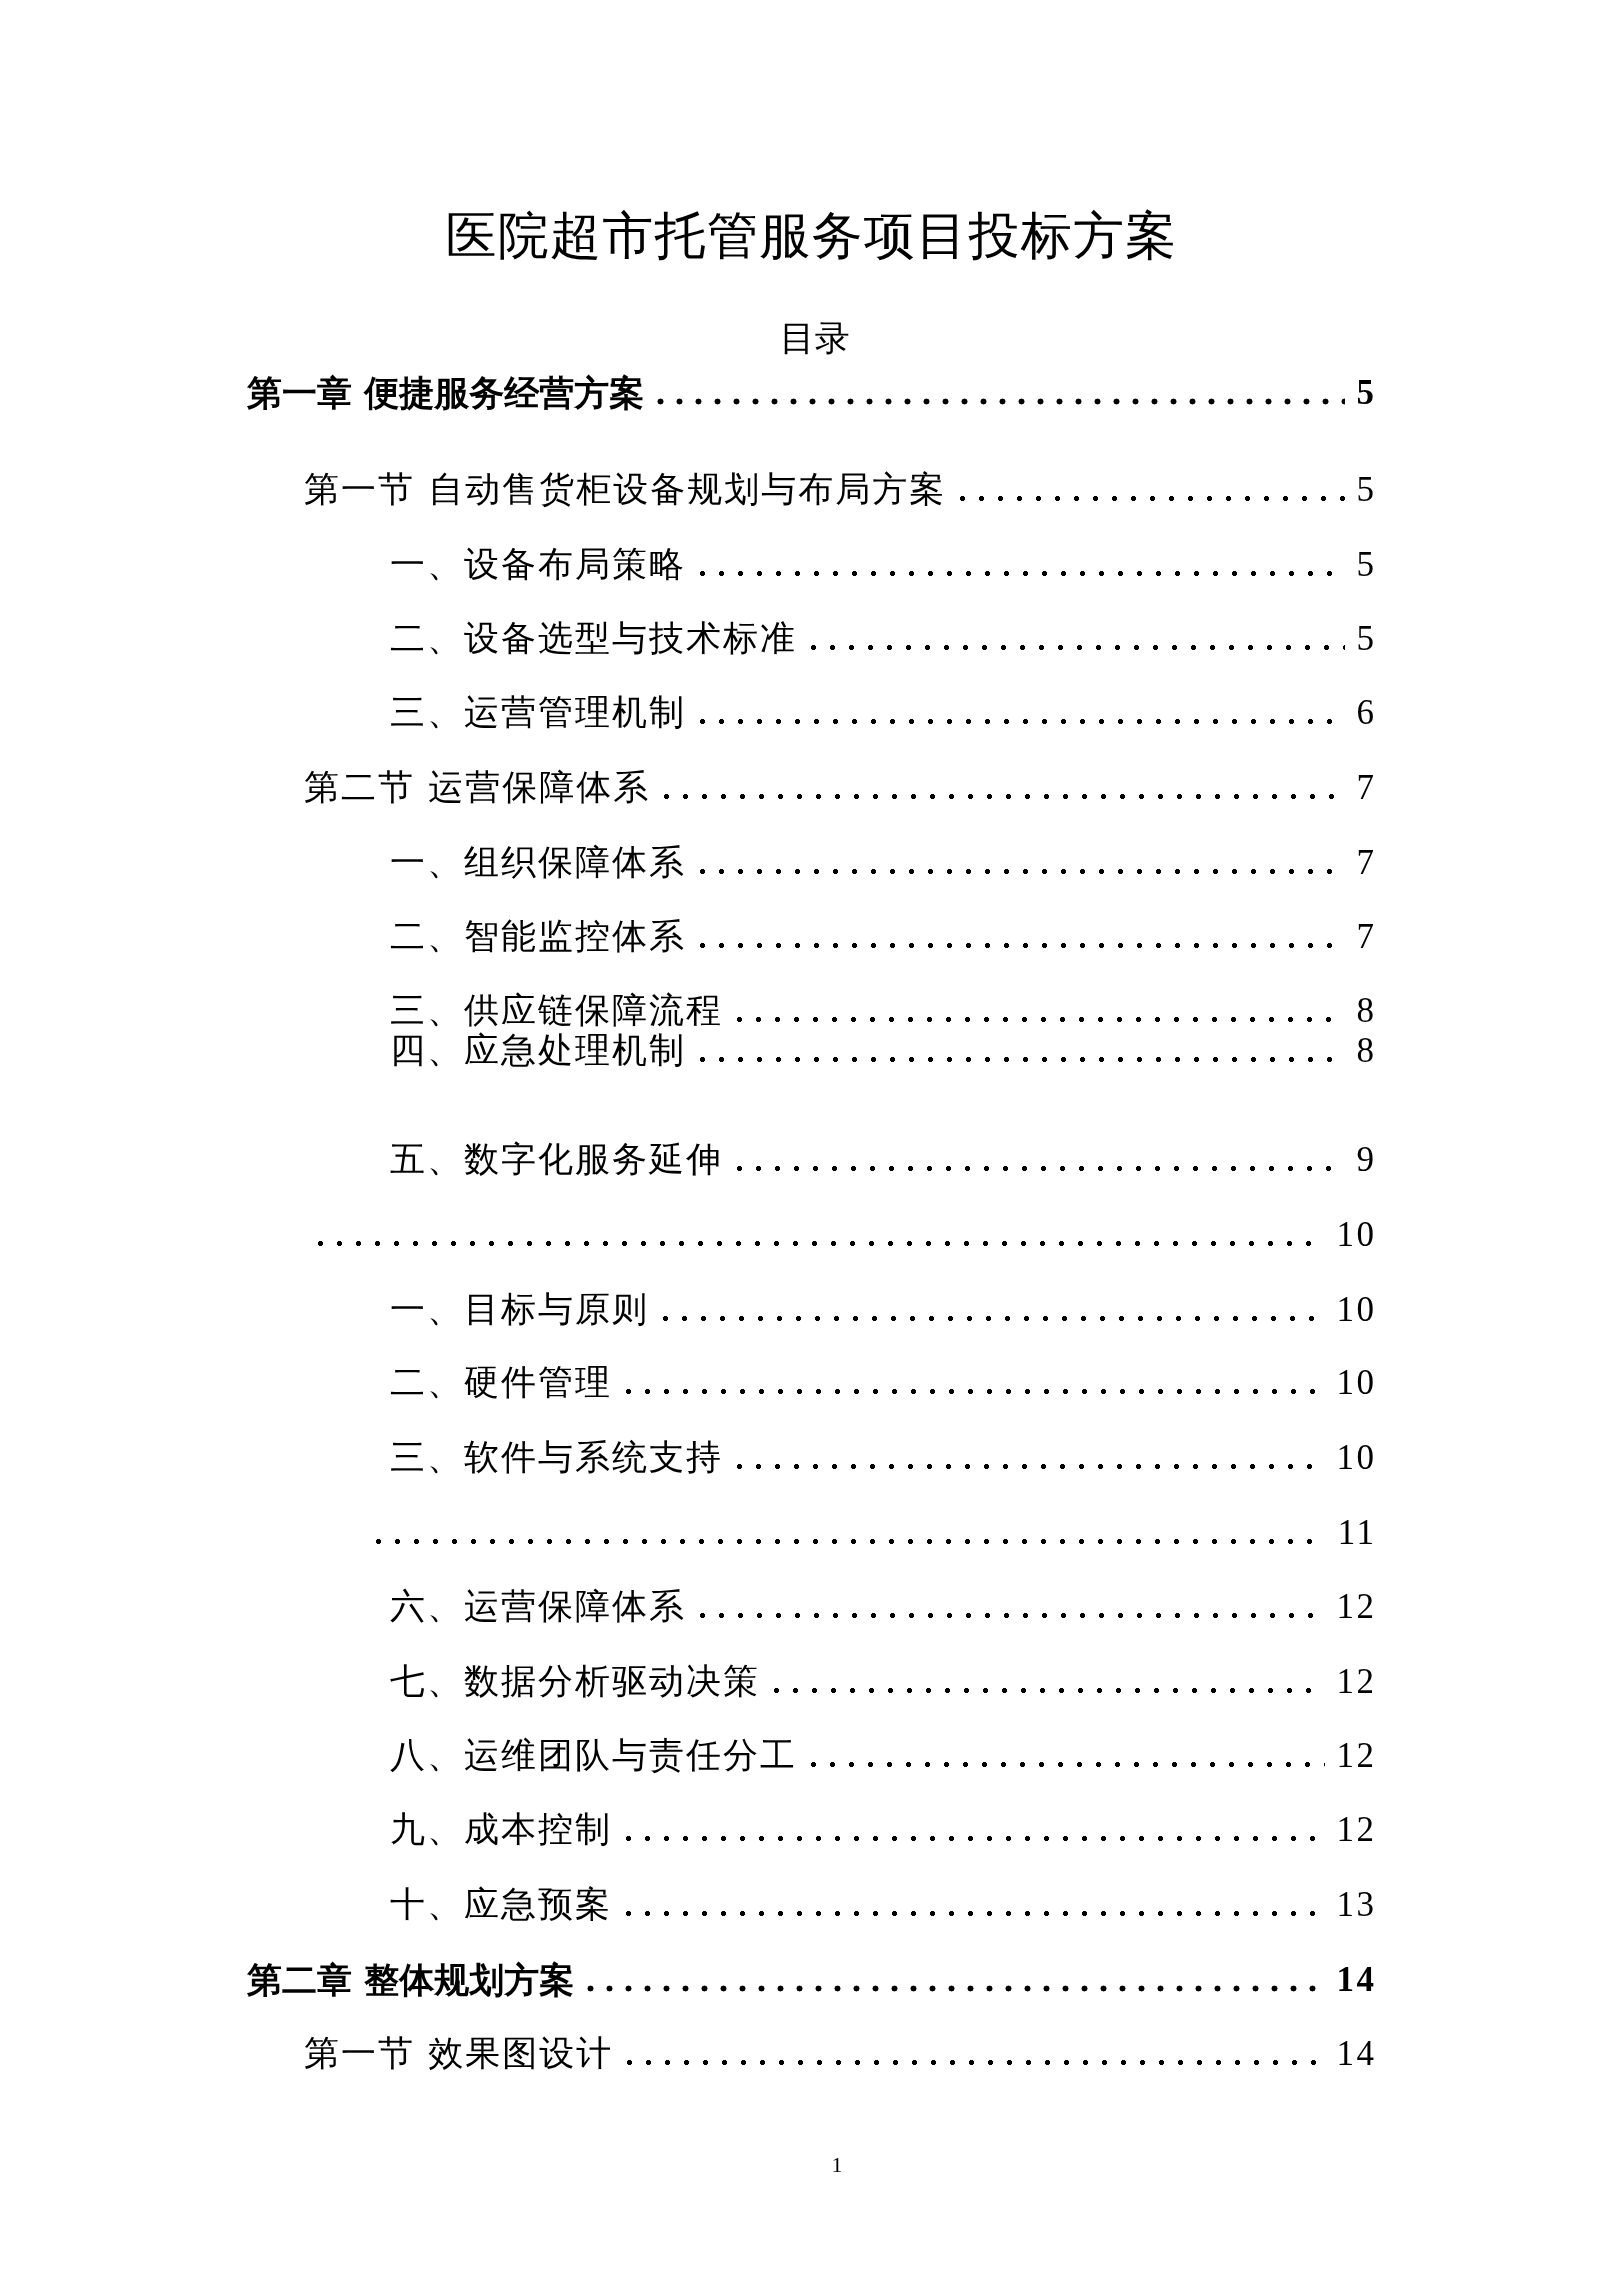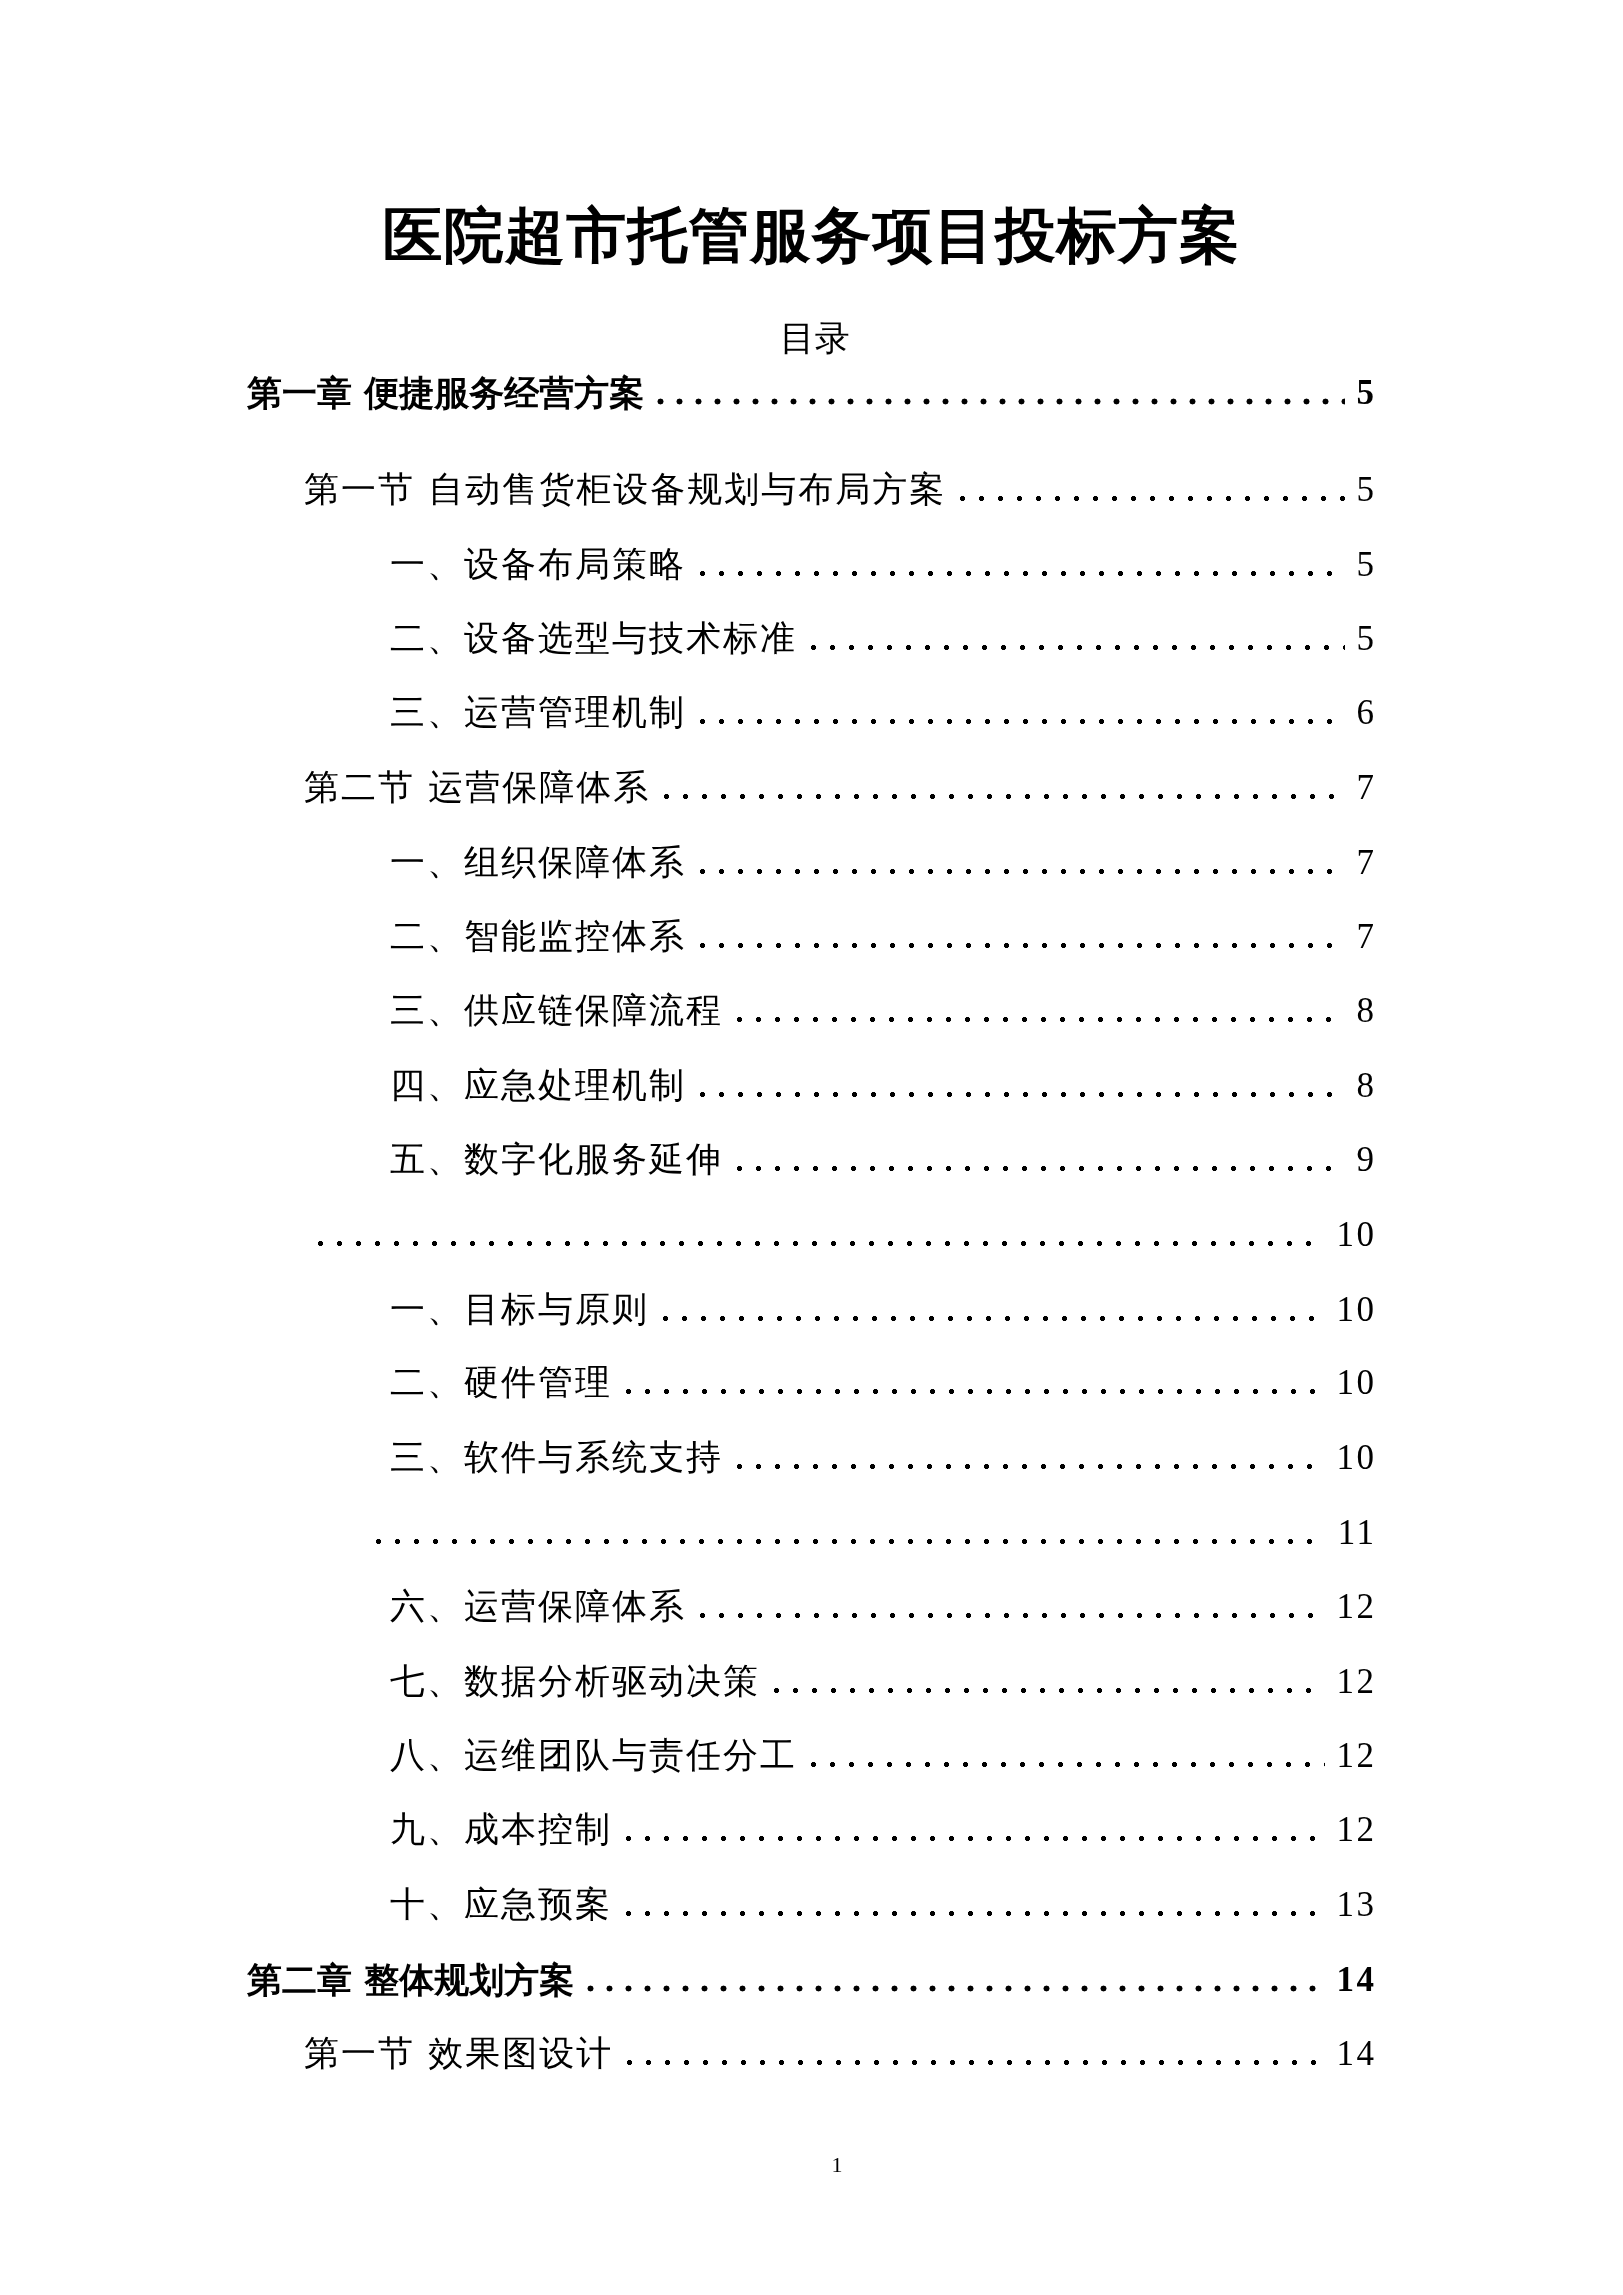--- a/index.html
+++ b/index.html
@@ -21,22 +21,22 @@
     width: 1623px; height: 2295px;
     background: #ffffff;
   }
   .doc-title {
     position: absolute;
     left: 0; right: 0;
     top: 196px;
     height: 79px;
     line-height: 79px;
     text-align: center;
-    font-size: 60px;
-    font-weight: bold;
+    font-size: 51px;
+    font-weight: normal;
     letter-spacing: 1.3px;
     font-family: "DejaVu Serif", "Liberation Serif", serif;
   }
   .toc-heading {
     position: absolute;
     left: 0; right: 0;
     top: 315px;
     height: 46px;
     line-height: 46px;
     text-align: center;
@@ -159,21 +159,21 @@
       <span class="toc-leader"></span>
       <span class="toc-page">7</span>
     </div>
 
     <div class="toc-row level-3" style="top:986px">
       <span class="toc-text">三、供应链保障流程</span>
       <span class="toc-leader"></span>
       <span class="toc-page">8</span>
     </div>
 
-    <div class="toc-row level-3" style="top:1061px">
+    <div class="toc-row level-3" style="top:1026px">
       <span class="toc-text">四、应急处理机制</span>
       <span class="toc-leader"></span>
       <span class="toc-page">8</span>
     </div>
 
     <div class="toc-row level-3" style="top:1135px">
       <span class="toc-text">五、数字化服务延伸</span>
       <span class="toc-leader"></span>
       <span class="toc-page">9</span>
     </div>

